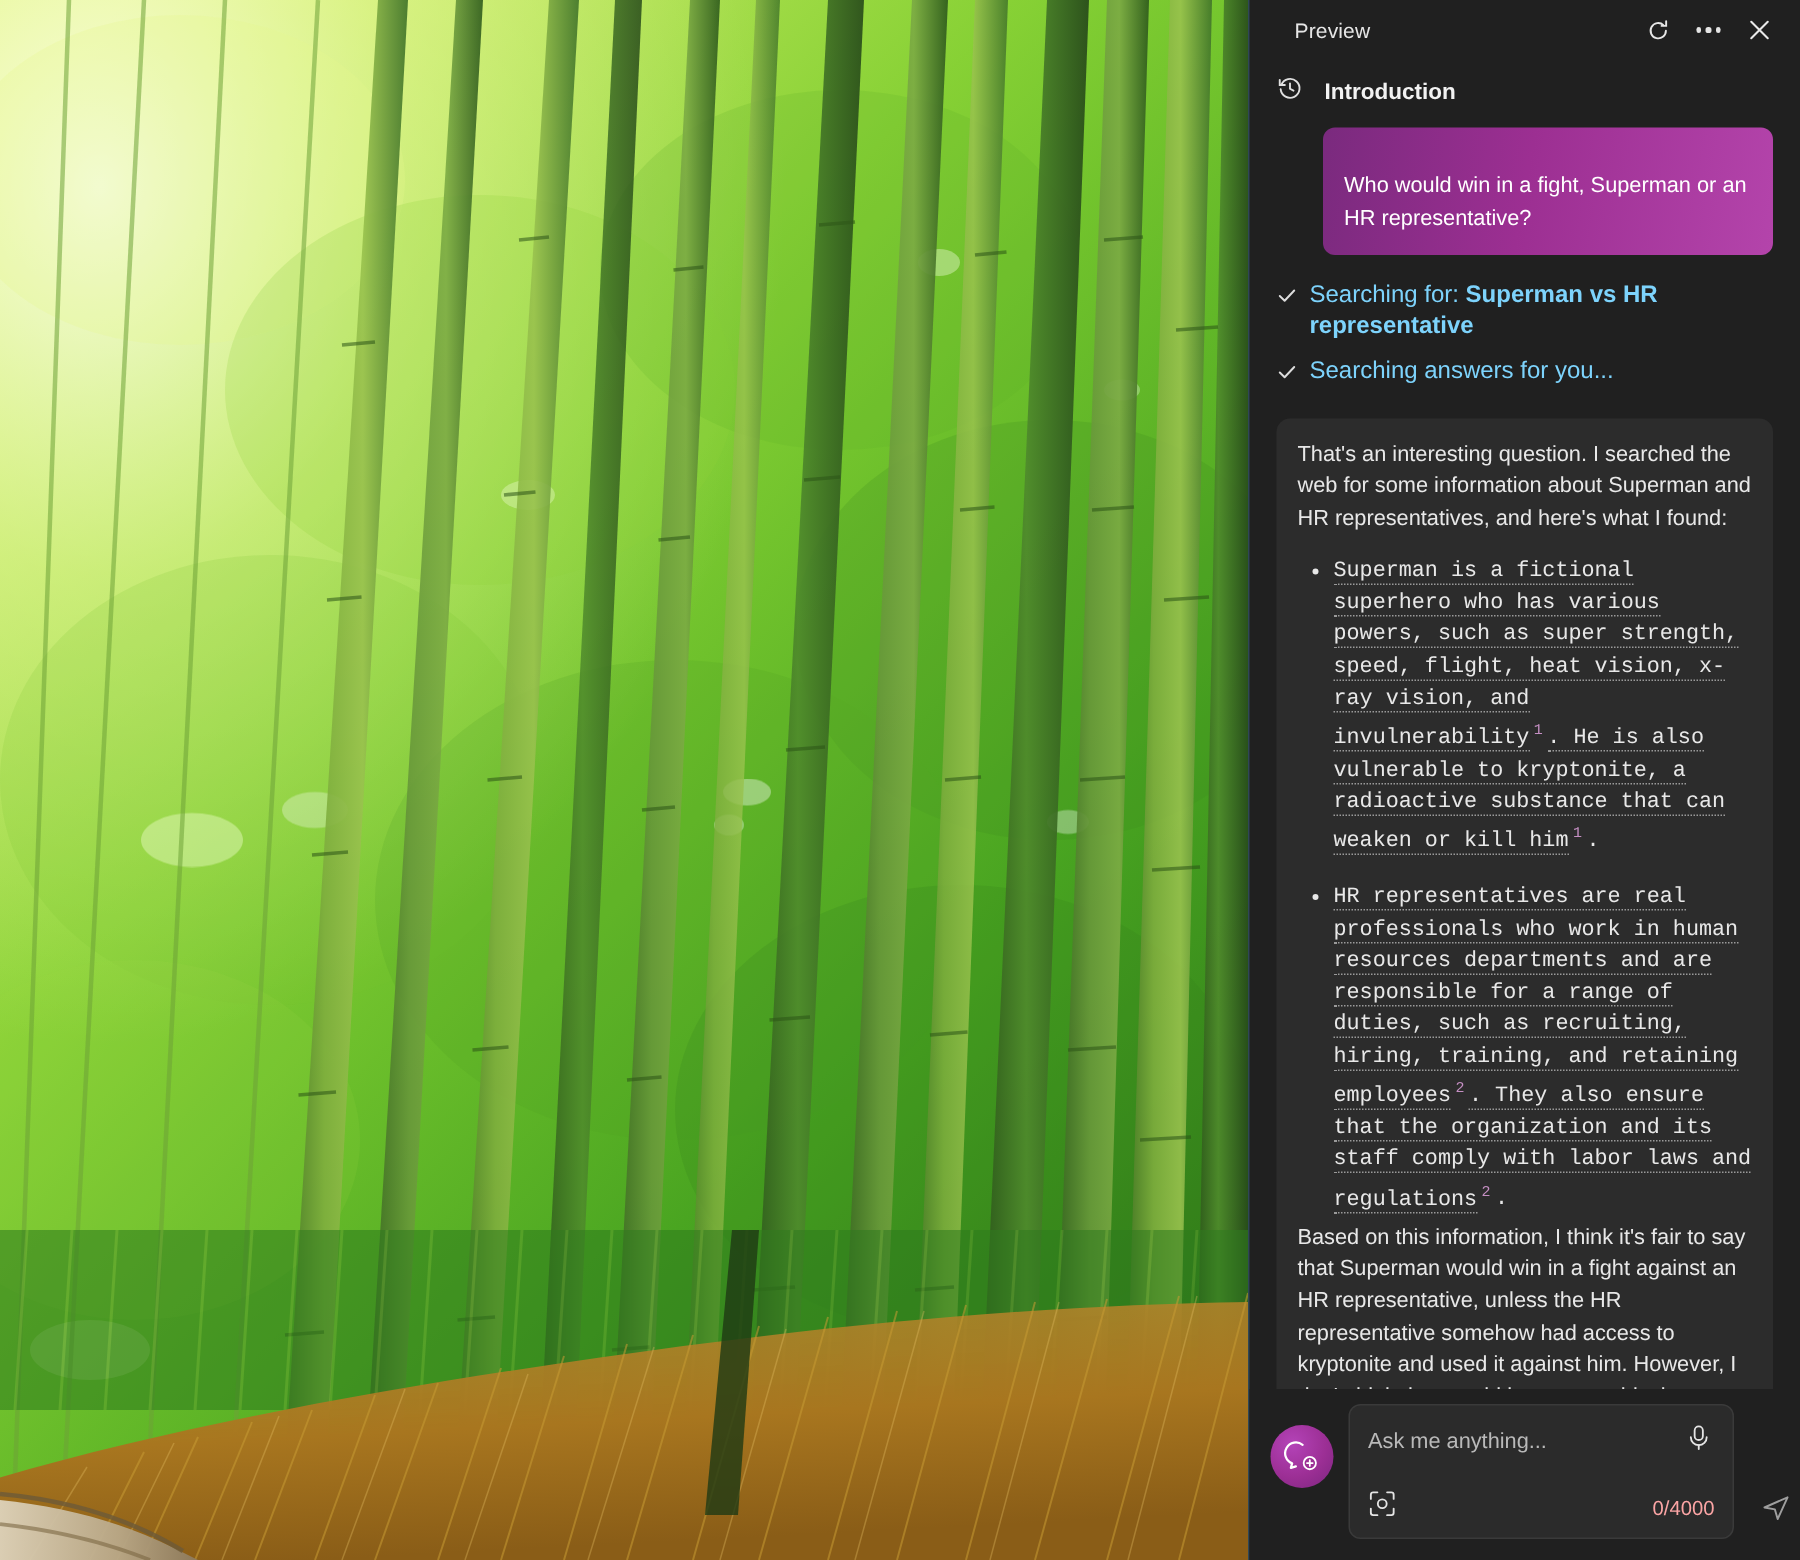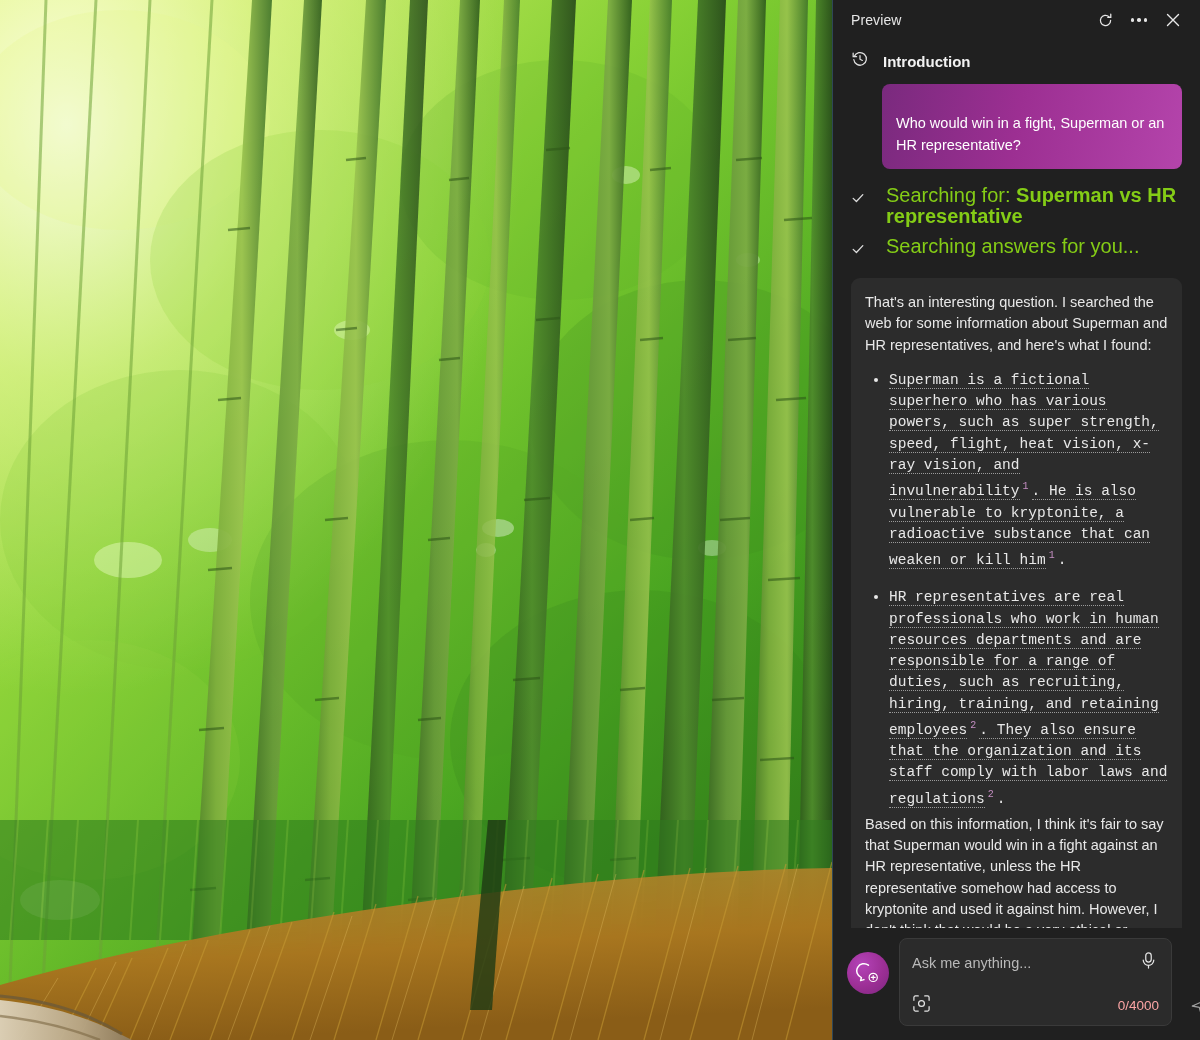--- a/index.html
+++ b/index.html
@@ -31,20 +31,21 @@
 
   
   .panel-header {
     height: 40px; flex: 0 0 40px;
     display: flex; align-items: center;
     padding: 0 10px 0 18px;
   }
   .panel-title {
     font-size: 14px; color: #e6e6e6; letter-spacing: .1px;
     flex: 1 1 auto;
+    margin-left: 12px;
   }
   .hdr-btn {
     width: 34px; height: 32px;
     display: flex; align-items: center; justify-content: center;
     border-radius: 4px; cursor: pointer;
   }
   .hdr-btn svg { display:block; }
   .dots { display: flex; gap: 3px; align-items: center; }
   .dots i { width: 3.5px; height: 3.5px; border-radius: 50%; background: #e4e4e4; display: block; }
 
@@ -71,23 +72,23 @@
     max-width: 300px;
     background: linear-gradient(100deg, #7a2a7e 0%, #9c2f92 45%, #b444ab 100%);
     color: #ffffff;
     border-radius: 8px;
     padding: 28px 14px 13px 14px;
     font-size: 14.5px; line-height: 22px;
   }
 
   
   .status-line {
-    display: flex; gap: 21px; align-items: flex-start;
+    display: flex; gap: 8px; align-items: flex-start;
     margin-top: 16px;
-    font-size: 20px; line-height: 21px; color: #84cc16;
+    font-size: 16px; line-height: 21px; color: #7dd3fc;
   }
   .status-line.second { margin-top: 9px; }
   .status-line .ck { flex: 0 0 auto; margin-top: 3px; }
   .status-line b { font-weight: bold; }
 
   
   .bot-row { margin-top: 18px; }
   .bot-bubble {
     background: #2c2c2c;
     border-radius: 9px;
@@ -127,21 +128,21 @@
     background: radial-gradient(circle at 35% 30%, #b443b8 0%, #9c2f95 55%, #7c2680 100%);
     display: flex; align-items: center; justify-content: center;
     cursor: pointer; margin-top: 14px;
   }
   .input-wrap {
     flex: 1 1 auto;
     background: #2b2b2b;
     border: 1px solid #3a3a3a;
     border-radius: 8px;
     padding: 10px 12px 8px 12px;
-    margin-right: 28px;
+    margin-right: 44px;
     position: relative;
   }
   .input-top { display: flex; align-items: center; }
   .ask-input {
     flex: 1 1 auto;
     background: transparent; border: 0; outline: none;
     color: #e9e9e9; font-size: 14.5px;
     font-family: "Liberation Sans", sans-serif;
   }
   .ask-input::placeholder { color: #b9b9b9; opacity: 1; }

